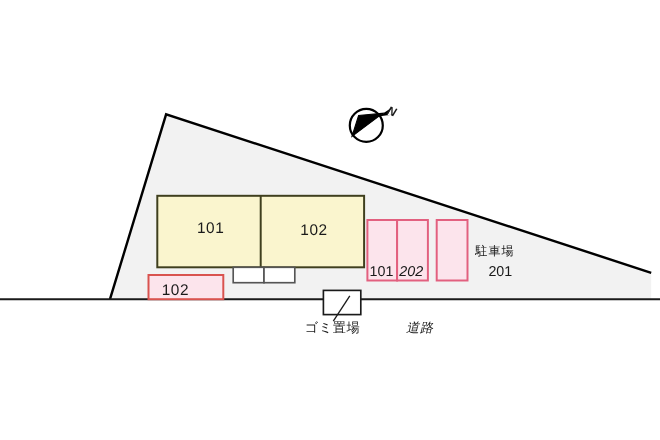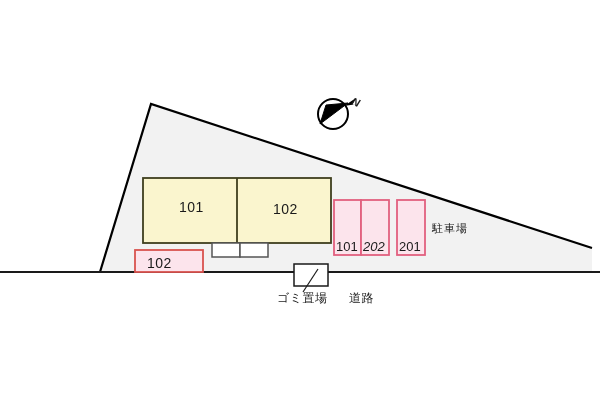--- a/index.html
+++ b/index.html
@@ -96,23 +96,23 @@
   <div class="lbl unit-label" style="left:179px; top:199px;">101</div>
 
   <div class="lbl unit-label" style="left:273px; top:201px;">102</div>
 
   <div class="lbl unit-label" style="left:147px; top:255px;">102</div>
 
   <div class="lbl stall-label" style="left:336px; top:239px;">101</div>
 
   <div class="lbl stall-label" style="left:363px; top:239px;font-style:italic;">202</div>
 
-  <div class="lbl stall-label" style="left:399px; top:239px;">201</div>
+  <div class="lbl stall-label" style="left:399px; top:239px;padding-left:45px;">201</div>
 
   <div class="lbl jp-label" style="left:432px; top:221px;">駐車場</div>
 
   <div class="lbl jp-label-small" style="left:277px; top:290px;">ゴミ置場</div>
 
-  <div class="lbl jp-label-small" style="left:349px; top:290px;">道路</div>
+  <div class="lbl jp-label-small" style="left:369px; top:290px;font-style:italic;">道路</div>
 
   <div class="lbl compass-n" style="left:352px; top:96px; transform:rotate(20deg);">N</div>
 
 </div>
 
 </body></html>

